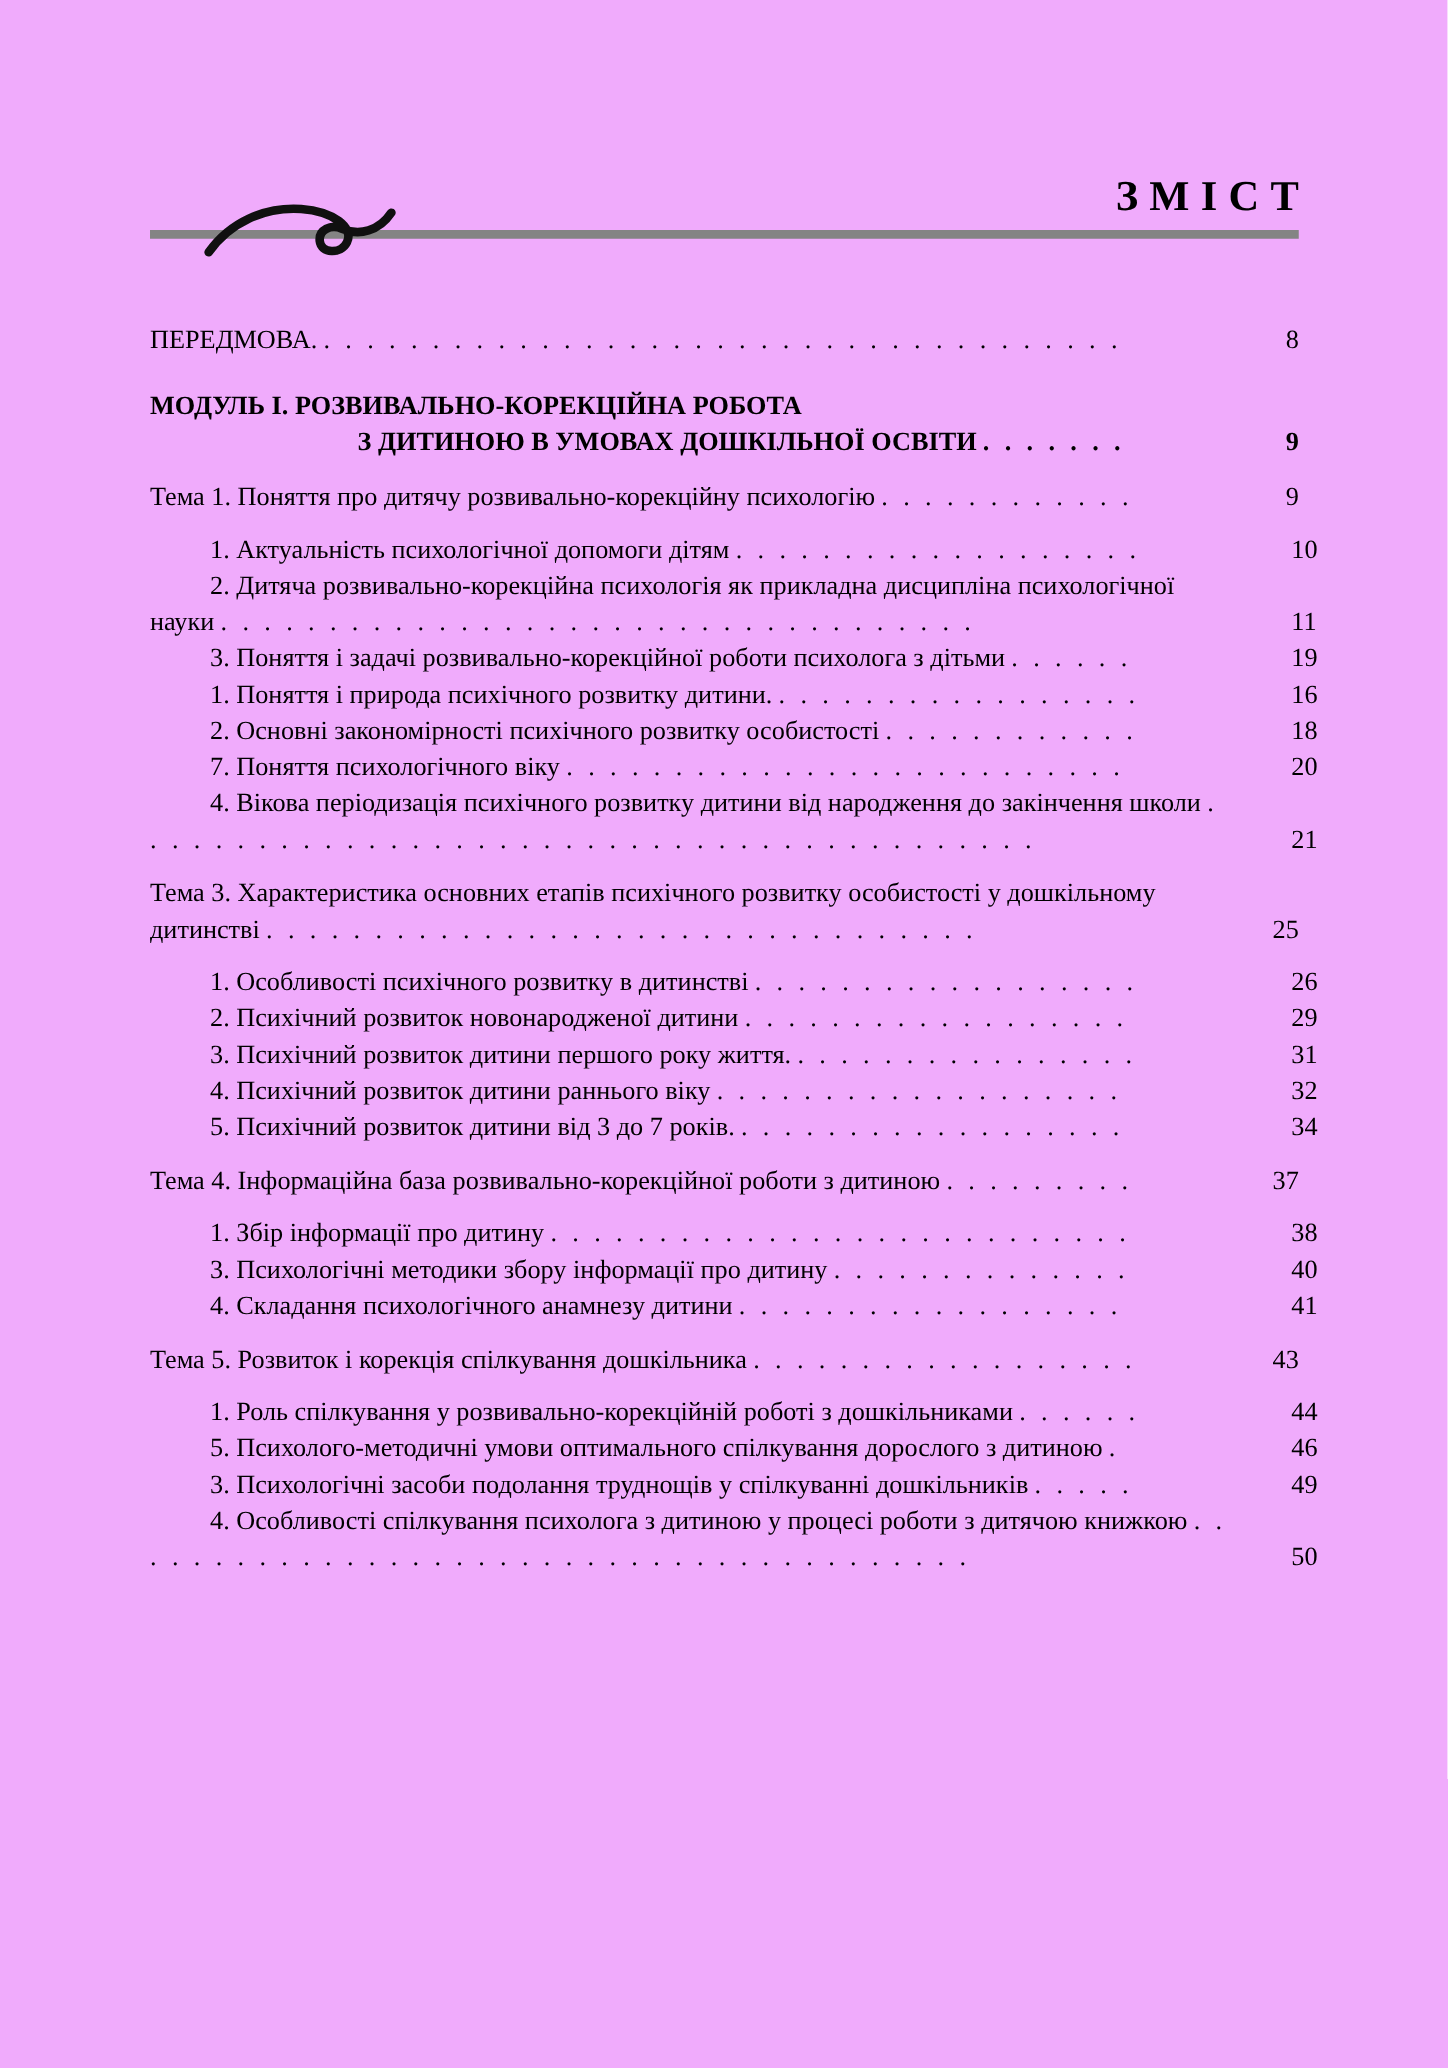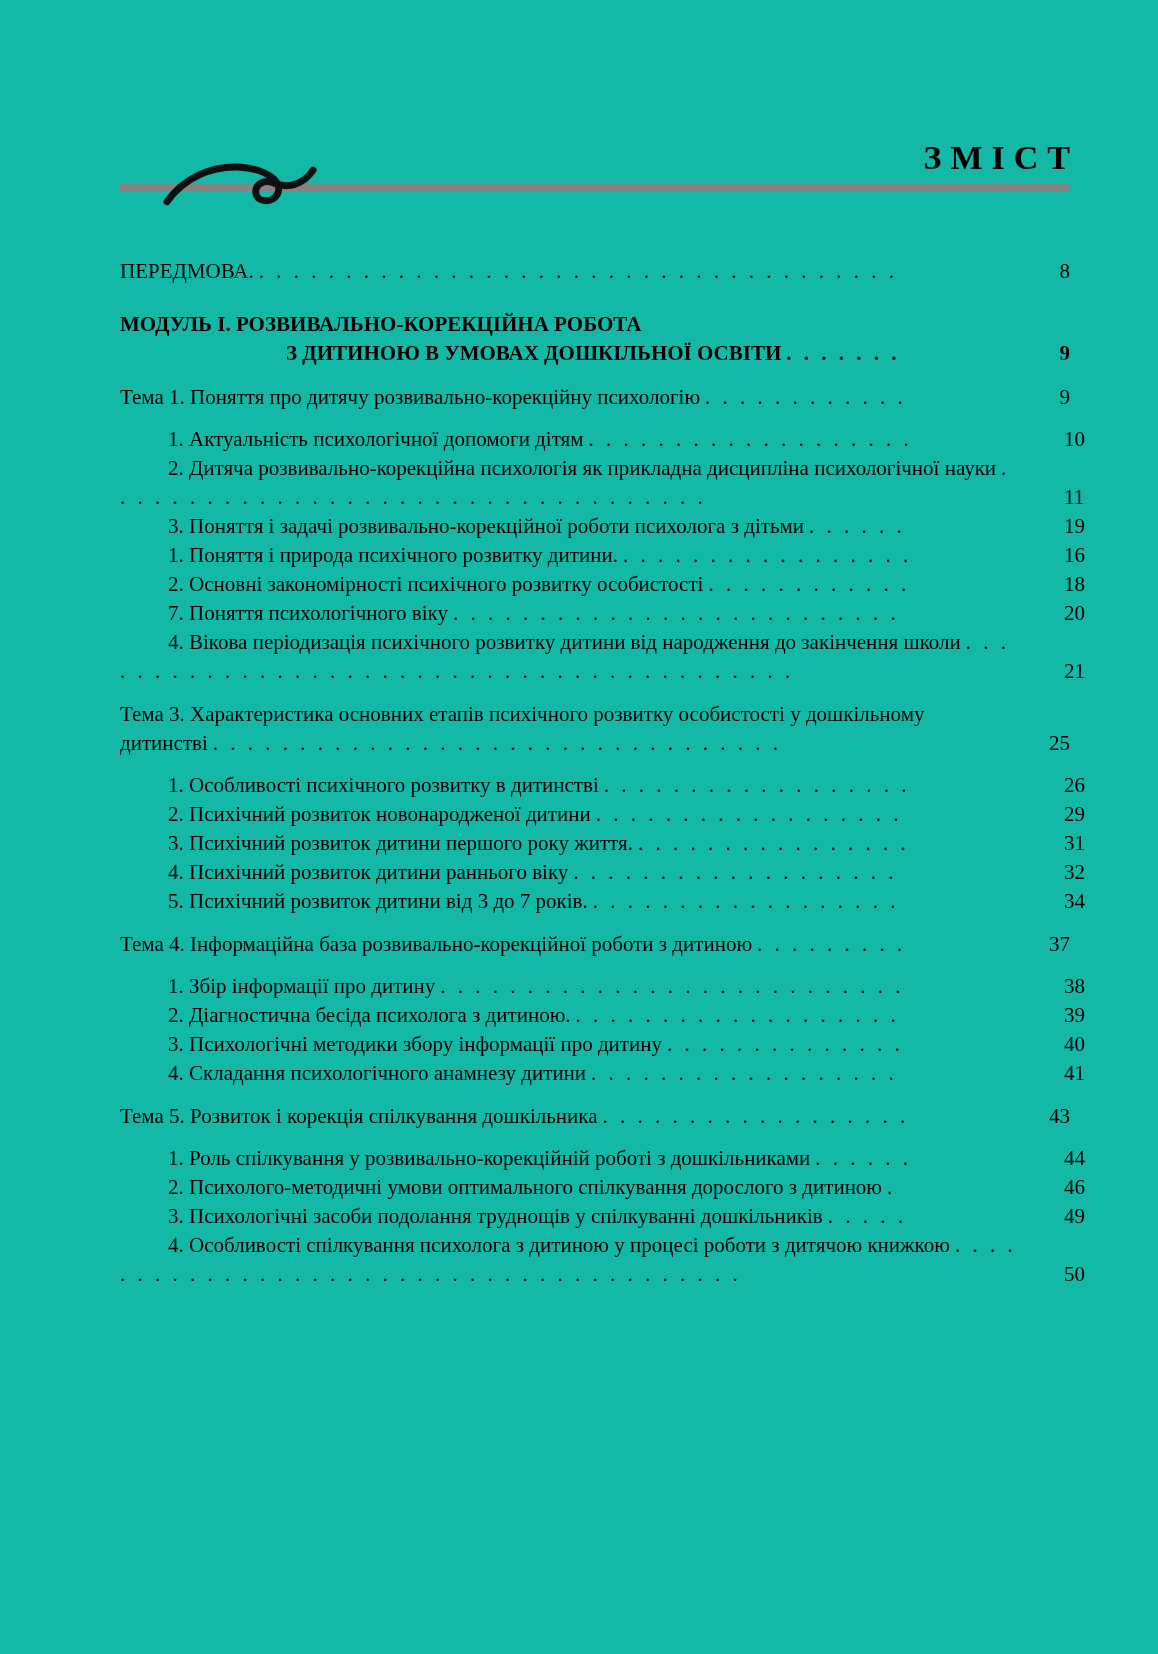--- a/index.html
+++ b/index.html
@@ -1,26 +1,26 @@
 <!DOCTYPE html>
 <html><head>
 <meta charset="utf-8">
 <style>
   * { box-sizing: border-box; }
   html, body { margin: 0; padding: 0; background: #ffffff; }
   .page {
     width: 1158px;
     height: 1654px;
     position: relative;
-    background: #14b8a6;
+    background: #f0abfc;
     color: #000000;
     font-family: "Liberation Serif", serif;
     font-size: 21px;
     line-height: 29px;
-    padding: 140px 88px 40px 120px;
+    padding: 140px 119px 40px 120px;
     overflow: hidden;
   }
   .header { position: relative; margin-bottom: 66px; }
   .title {
     text-align: right;
     font-weight: 700;
     font-size: 34px;
     line-height: 36px;
     letter-spacing: 9px;
     margin-right: -9px;
@@ -68,23 +68,22 @@
       <div class="entry item"><span>7. Поняття психологічного віку</span><span class="dots">. . . . . . . . . . . . . . . . . . . . . . . . . . </span><span class="pagenum">20</span></div>
       <div class="entry item"><span>4. Вікова періодизація психічного розвитку дитини від народ­ження до закінчення школи</span><span class="dots">. . . . . . . . . . . . . . . . . . . . . . . . . . . . . . . . . . . . . . . . . . </span><span class="pagenum">21</span></div>
       <div class="entry theme"><span>Тема 3. Характеристика основних етапів психічного розвитку осо­бистості у дошкільному дитинстві</span><span class="dots">. . . . . . . . . . . . . . . . . . . . . . . . . . . . . . . . . </span><span class="pagenum">25</span></div>
       <div class="entry item"><span>1. Особливості психічного розвитку в дитинстві</span><span class="dots">. . . . . . . . . . . . . . . . . . </span><span class="pagenum">26</span></div>
       <div class="entry item"><span>2. Психічний розвиток новонародженої дитини</span><span class="dots">. . . . . . . . . . . . . . . . . . </span><span class="pagenum">29</span></div>
       <div class="entry item"><span>3. Психічний розвиток дитини першого року життя.</span><span class="dots">. . . . . . . . . . . . . . . . </span><span class="pagenum">31</span></div>
       <div class="entry item"><span>4. Психічний розвиток дитини раннього віку</span><span class="dots">. . . . . . . . . . . . . . . . . . . </span><span class="pagenum">32</span></div>
       <div class="entry item"><span>5. Психічний розвиток дитини від 3 до 7 років.</span><span class="dots">. . . . . . . . . . . . . . . . . . </span><span class="pagenum">34</span></div>
       <div class="entry theme"><span>Тема 4. Інформаційна база розвивально-корекційної роботи з ди­тиною</span><span class="dots">. . . . . . . . . </span><span class="pagenum">37</span></div>
       <div class="entry item"><span>1. Збір інформації про дитину</span><span class="dots">. . . . . . . . . . . . . . . . . . . . . . . . . . . </span><span class="pagenum">38</span></div>
-      <div class="entry item"><span>2. Діагностична бесіда психолога з дитиною.</span><span class="dots">. . . . . . . . . . . . . . . . . . . </span><span class="pagenum">39</span></div>
       <div class="entry item"><span>3. Психологічні методики збору інформації про дитину</span><span class="dots">. . . . . . . . . . . . . . </span><span class="pagenum">40</span></div>
       <div class="entry item"><span>4. Складання психологічного анамнезу дитини</span><span class="dots">. . . . . . . . . . . . . . . . . . </span><span class="pagenum">41</span></div>
       <div class="entry theme"><span>Тема 5. Розвиток і корекція спілкування дошкільника</span><span class="dots">. . . . . . . . . . . . . . . . . . </span><span class="pagenum">43</span></div>
       <div class="entry item"><span>1. Роль спілкування у розвивально-корекційній роботі з дошкі­льниками</span><span class="dots">. . . . . . </span><span class="pagenum">44</span></div>
-      <div class="entry item"><span>2. Психолого-методичні умови оптимального спілкування дорос­лого з дитиною</span><span class="dots">. </span><span class="pagenum">46</span></div>
+      <div class="entry item"><span>5. Психолого-методичні умови оптимального спілкування дорос­лого з дитиною</span><span class="dots">. </span><span class="pagenum">46</span></div>
       <div class="entry item"><span>3. Психологічні засоби подолання труднощів у спілкуванні до­шкільників</span><span class="dots">. . . . . </span><span class="pagenum">49</span></div>
       <div class="entry item"><span>4. Особливості спілкування психолога з дитиною у процесі ро­боти з дитячою книжкою</span><span class="dots">. . . . . . . . . . . . . . . . . . . . . . . . . . . . . . . . . . . . . . . . </span><span class="pagenum">50</span></div>
     </main>
 
 </div>
 
 </body></html>

